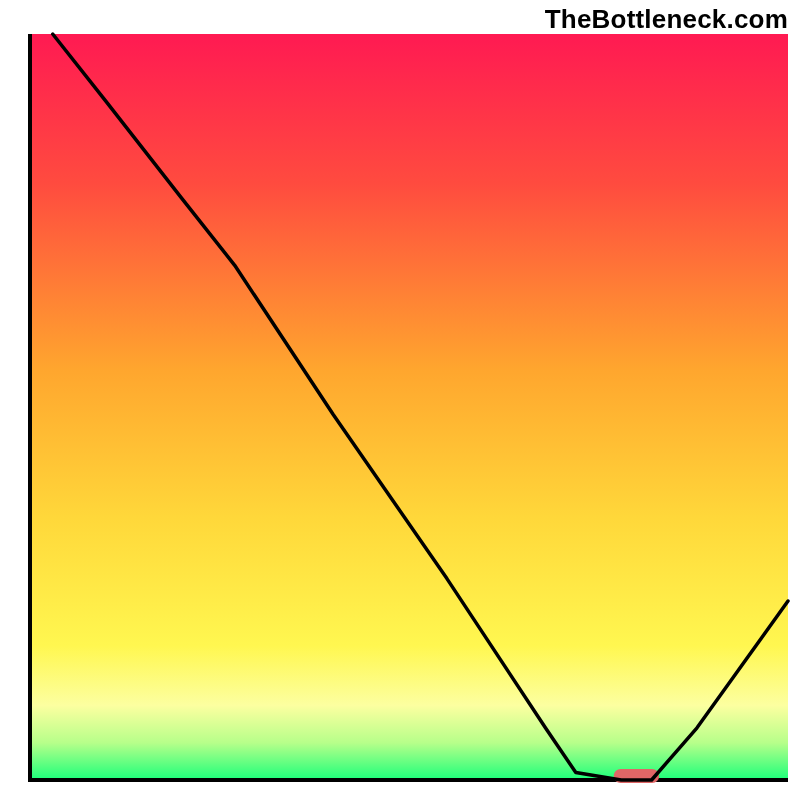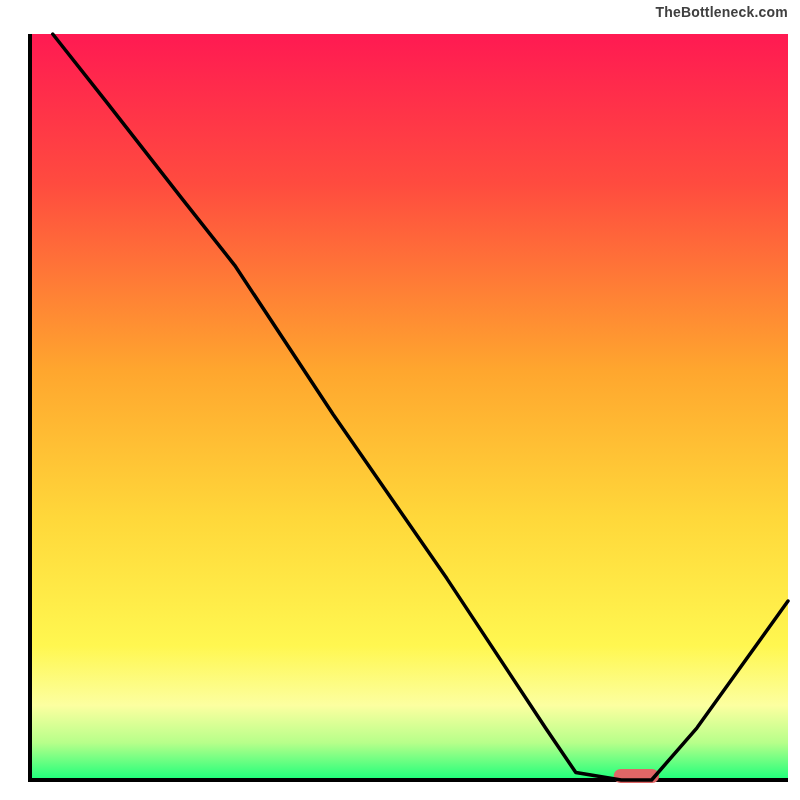--- a/index.html
+++ b/index.html
@@ -12,23 +12,23 @@
   }
   .container {
     position: relative;
     width: 800px;
     height: 800px;
   }
   .watermark {
     position: absolute;
     top: 4px;
     right: 12px;
-    font-size: 14px;
+    font-size: 26px;
     font-weight: 600;
-    color: #404040;
+    color: #000000;
     letter-spacing: 0.2px;
   }
   svg {
     display: block;
   }
 </style>
 </head>
 <body>
 <div class="container">
 

